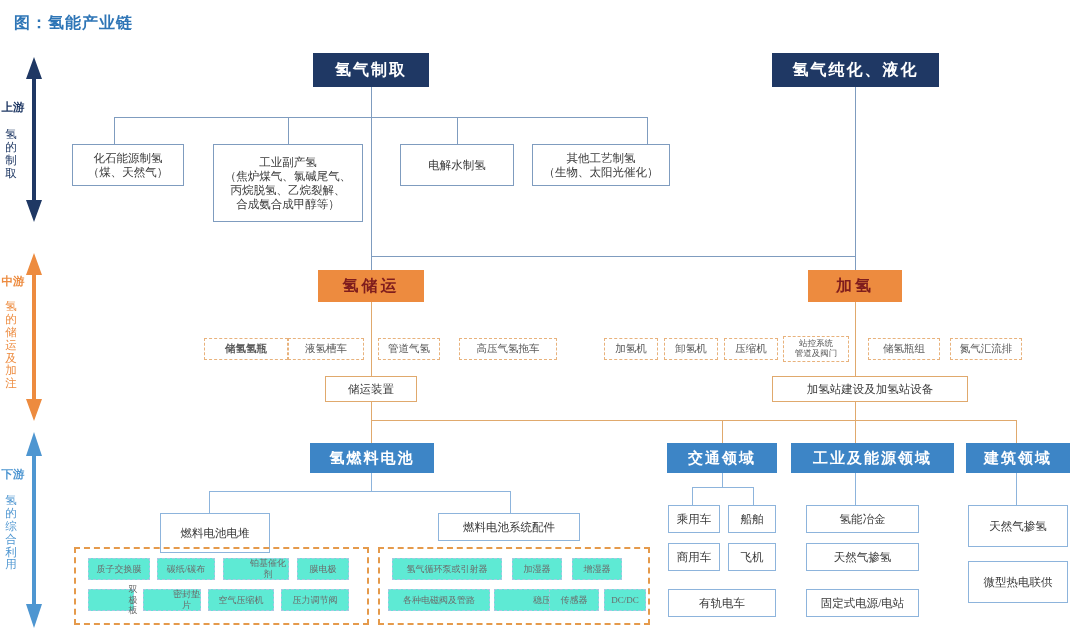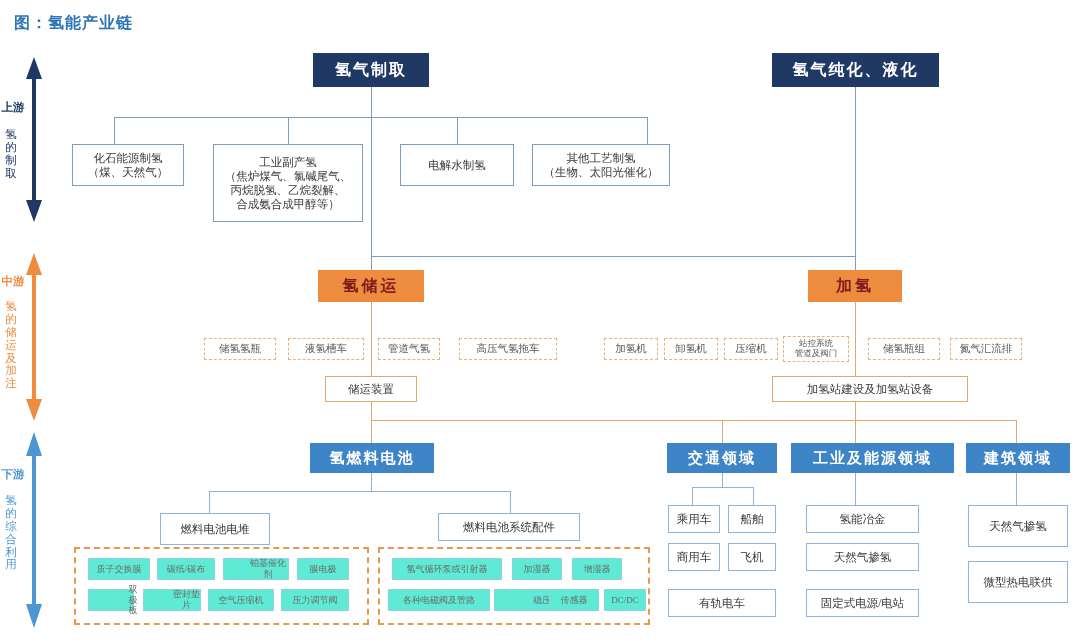--- a/index.html
+++ b/index.html
@@ -95,21 +95,21 @@
 <div class="abs ln-h c-navy" style="left:371px;top:256px;width:485px;"></div>
 <div class="abs ln-v c-navy" style="left:371px;top:256px;height:14px;"></div>
 <div class="abs ln-v c-navy" style="left:855px;top:256px;height:14px;"></div>
 
 <div class="abs node hdr-orange" style="left:318px;top:270px;width:106px;height:32px;">氢储运</div>
 <div class="abs node hdr-orange" style="left:808px;top:270px;width:94px;height:32px;">加氢</div>
 
 <div class="abs ln-v c-orange" style="left:371px;top:302px;height:74px;"></div>
 <div class="abs ln-v c-orange" style="left:855px;top:302px;height:74px;"></div>
 
-<div class="abs node chip-orange" style="left:204px;top:338px;width:72px;height:22px;">储氢氢瓶</div>
+<div class="abs node chip-orange" style="left:204px;top:338px;width:84px;height:22px;font-weight:bold;">储氢氢瓶</div>
 <div class="abs node chip-orange" style="left:288px;top:338px;width:76px;height:22px;">液氢槽车</div>
 <div class="abs node chip-orange" style="left:378px;top:338px;width:62px;height:22px;">管道气氢</div>
 <div class="abs node chip-orange" style="left:459px;top:338px;width:98px;height:22px;">高压气氢拖车</div>
 <div class="abs node box-orange-solid" style="left:325px;top:376px;width:92px;height:26px;">储运装置</div>
 
 <div class="abs node chip-orange" style="left:604px;top:338px;width:54px;height:22px;">加氢机</div>
 <div class="abs node chip-orange" style="left:664px;top:338px;width:54px;height:22px;">卸氢机</div>
 <div class="abs node chip-orange" style="left:724px;top:338px;width:54px;height:22px;">压缩机</div>
 <div class="abs node chip-orange chip-small" style="left:783px;top:336px;width:66px;height:26px;white-space:pre-line;">站控系统
 管道及阀门</div>
@@ -125,21 +125,21 @@
 <div class="abs ln-v c-orange" style="left:855px;top:420px;height:23px;"></div>
 <div class="abs ln-v c-orange" style="left:1016px;top:420px;height:23px;"></div>
 
 <div class="abs node hdr-blue" style="left:310px;top:443px;width:124px;height:30px;">氢燃料电池</div>
 
 <div class="abs ln-v c-blue" style="left:371px;top:473px;height:18px;"></div>
 <div class="abs ln-h c-blue" style="left:209px;top:491px;width:301px;"></div>
 <div class="abs ln-v c-blue" style="left:209px;top:491px;height:22px;"></div>
 <div class="abs ln-v c-blue" style="left:510px;top:491px;height:22px;"></div>
 
-<div class="abs node box-blue" style="left:160px;top:513px;width:110px;height:32px;">燃料电池电堆</div>
+<div class="abs node box-blue" style="left:160px;top:513px;width:110px;height:40px;">燃料电池电堆</div>
 <div class="abs node box-blue" style="left:438px;top:513px;width:142px;height:28px;">燃料电池系统配件</div>
 
 <div class="abs group-dash" style="left:74px;top:547px;width:295px;height:78px;"></div>
 <div class="abs node chip-blue" style="left:88px;top:558px;width:62px;height:22px;">质子交换膜</div>
 <div class="abs node chip-blue" style="left:157px;top:558px;width:58px;height:22px;">碳纸/碳布</div>
 <div class="abs node chip-blue" style="left:223px;top:558px;width:66px;height:22px;padding-left:24px;">铂基催化剂</div>
 <div class="abs node chip-blue" style="left:297px;top:558px;width:52px;height:22px;">膜电极</div>
 <div class="abs node chip-blue" style="left:88px;top:589px;width:28px;height:22px;padding-left:44px;">双极板</div>
 <div class="abs node chip-blue" style="left:143px;top:589px;width:58px;height:22px;padding-left:29px;">密封垫片</div>
 <div class="abs node chip-blue" style="left:208px;top:589px;width:66px;height:22px;">空气压缩机</div>

